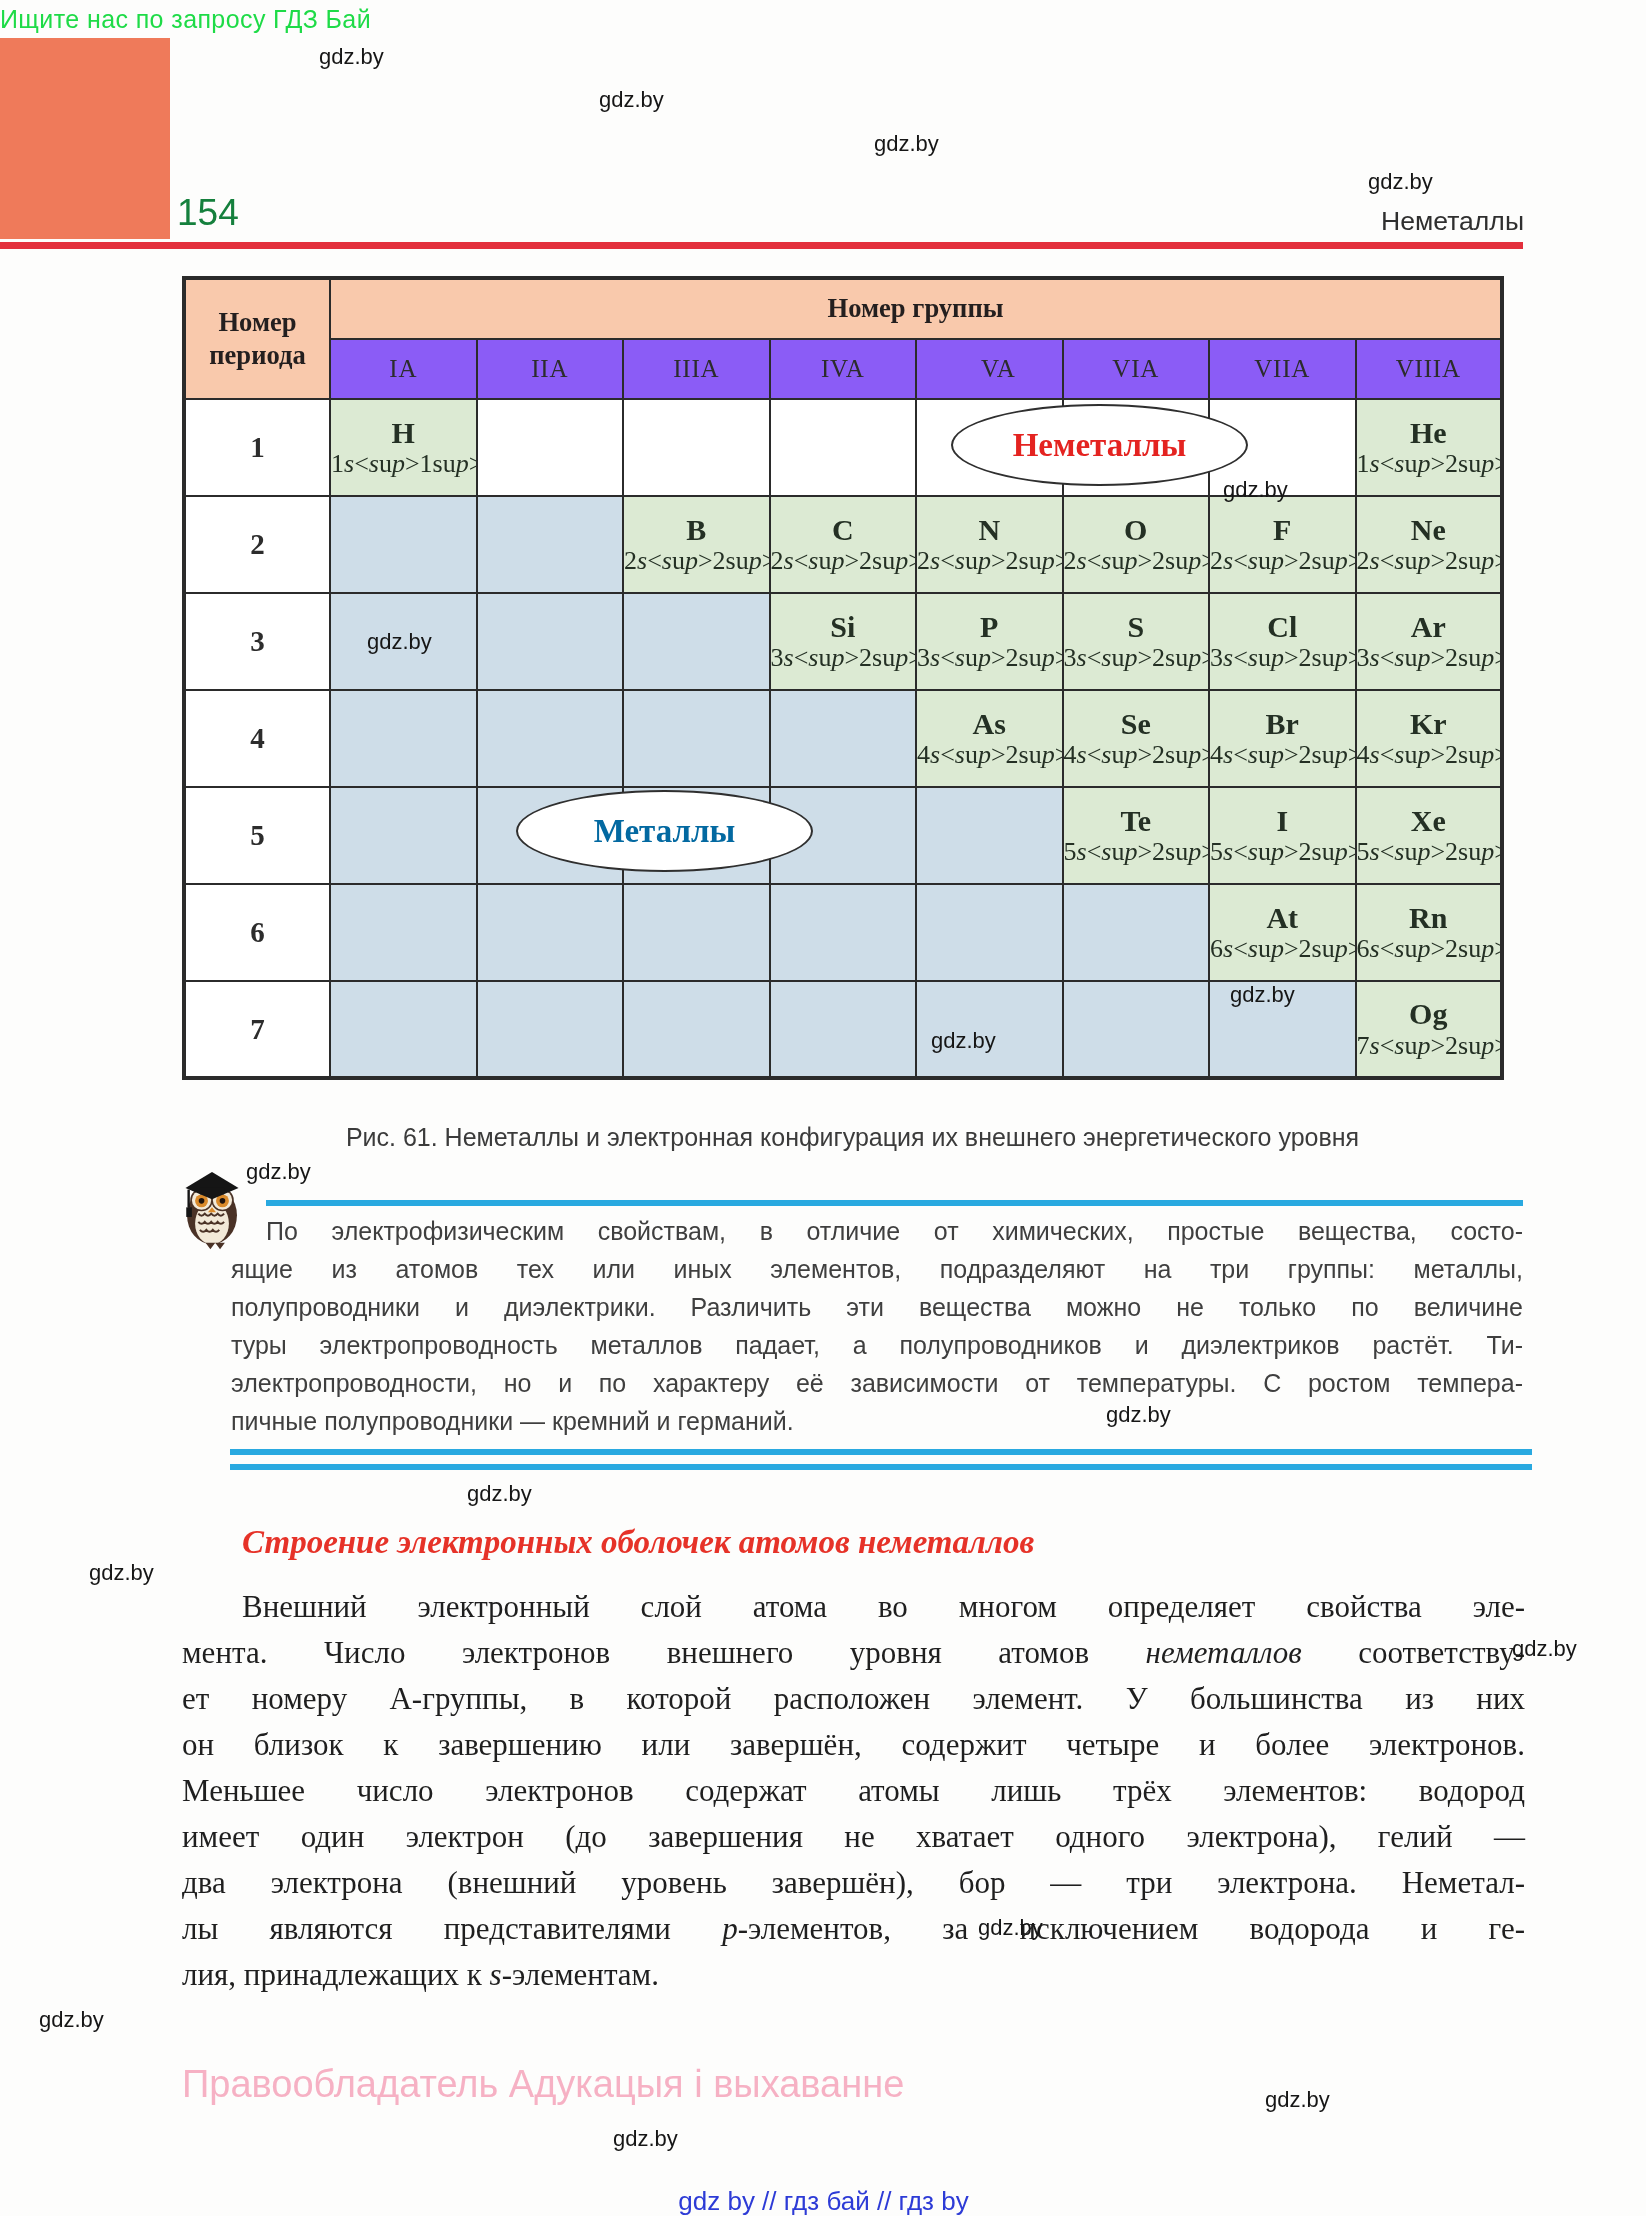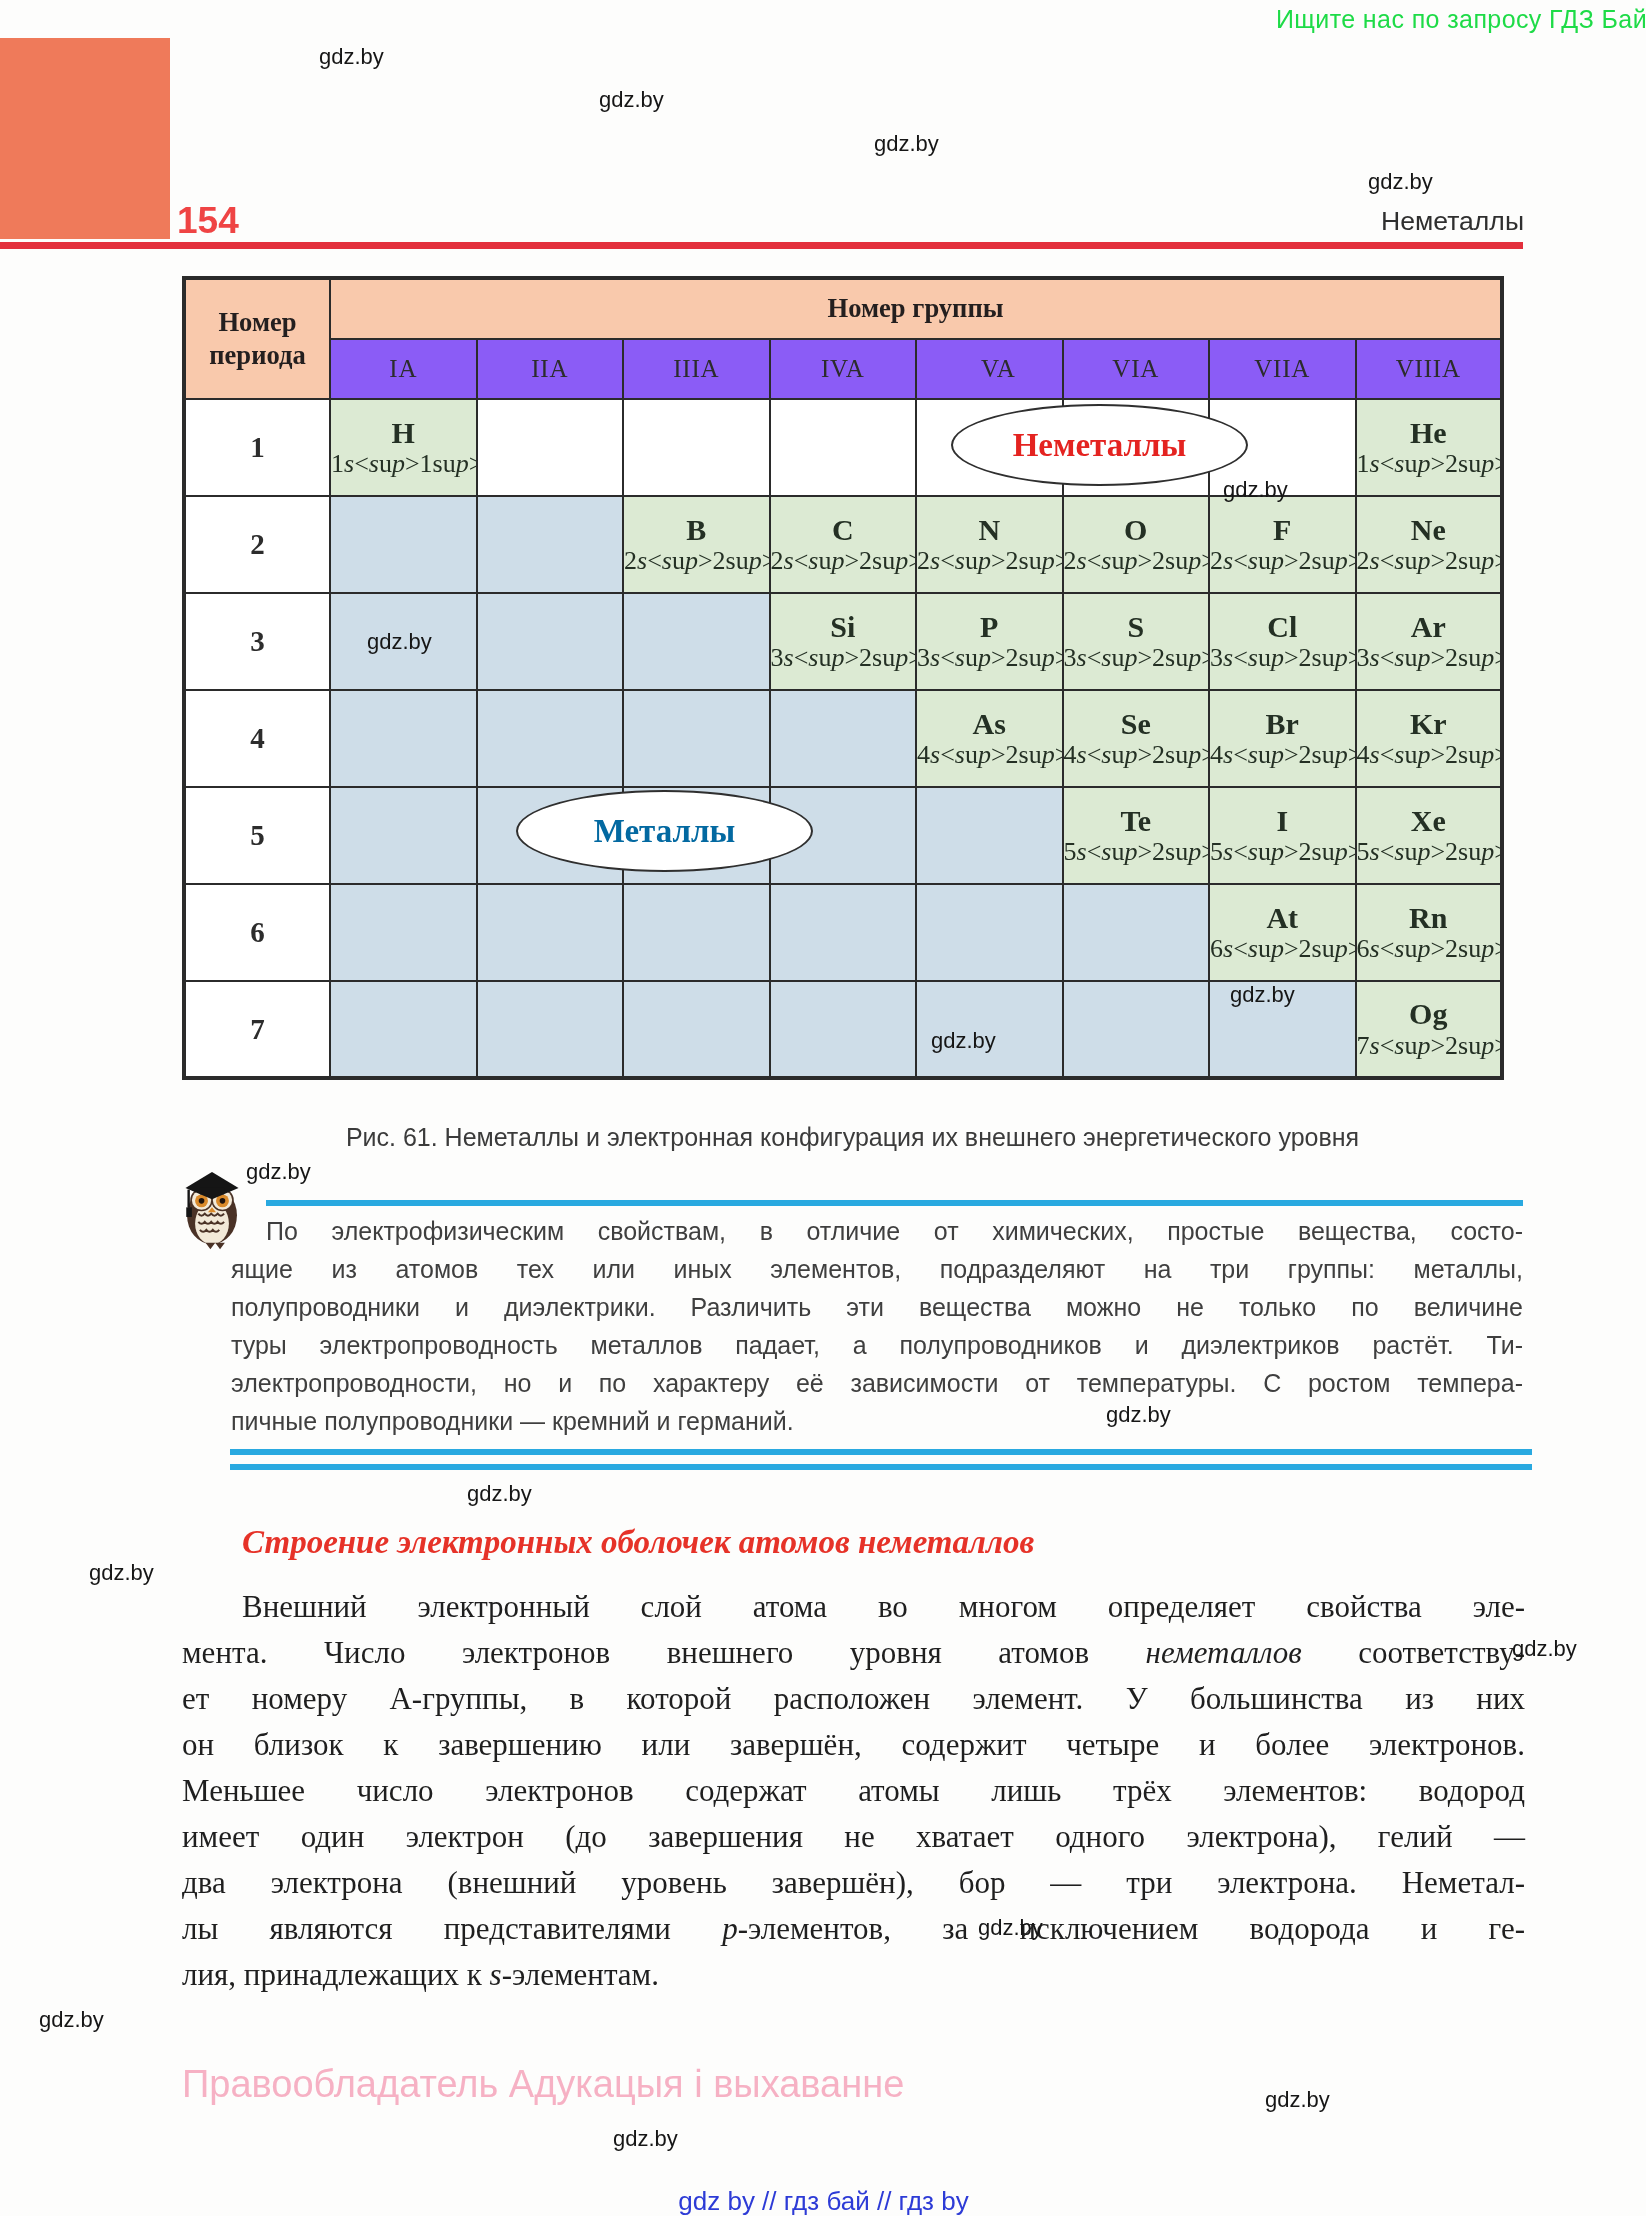--- a/index.html
+++ b/index.html
@@ -4,24 +4,24 @@
 <style>
   :root{
     --salmon:#f9c9ac; --green:#dcead3; --blue:#cedde8; --border:#2b2b2b;
     --redline:#e3303c; --cyan:#29a9e0; --headred:#e63228; --ovalred:#e42320;
     --pink:#f6b1c4; --linkblue:#2d3bd6; --banner:#1edb47; --orange:#ef7a5a;
   }
   *{margin:0;padding:0;box-sizing:border-box;}
   body{background:#ffffff;font-family:"Liberation Sans",sans-serif;}
   .page{position:relative;width:1647px;height:2216px;background:#fdfdfc;overflow:hidden;}
 
-  .banner{position:absolute;top:4.8px;left:0;width:100%;text-align:right;
+  .banner{position:absolute;top:4.8px;left:0;width:100%;text-align:left;
     font-size:25px;color:var(--banner);letter-spacing:0.4px;}
   .orange-block{position:absolute;left:0;top:38px;width:170px;height:201px;background:var(--orange);}
-  .page-number{position:absolute;left:177px;top:200px;font-size:37px;font-weight:700;color:#ef4444;}
+  .page-number{position:absolute;left:177px;top:192px;font-size:37px;font-weight:400;color:#15803d;}
   .running-head{position:absolute;right:123px;top:206px;font-size:26.6px;font-weight:500;color:#2f2f2f;}
   .red-rule{position:absolute;left:0;top:242px;width:1523px;height:7.3px;background:var(--redline);}
 
   .wm{position:absolute;font-size:22px;color:#161616;white-space:nowrap;}
 
   table.ptable{position:absolute;left:182px;top:276px;width:1322px;height:798px;
     border-collapse:collapse;table-layout:fixed;
     font-family:"Liberation Serif","DejaVu Serif",serif;}
   table.ptable td{border:2.4px solid var(--border);text-align:center;vertical-align:middle;
     padding:0;overflow:hidden;}

